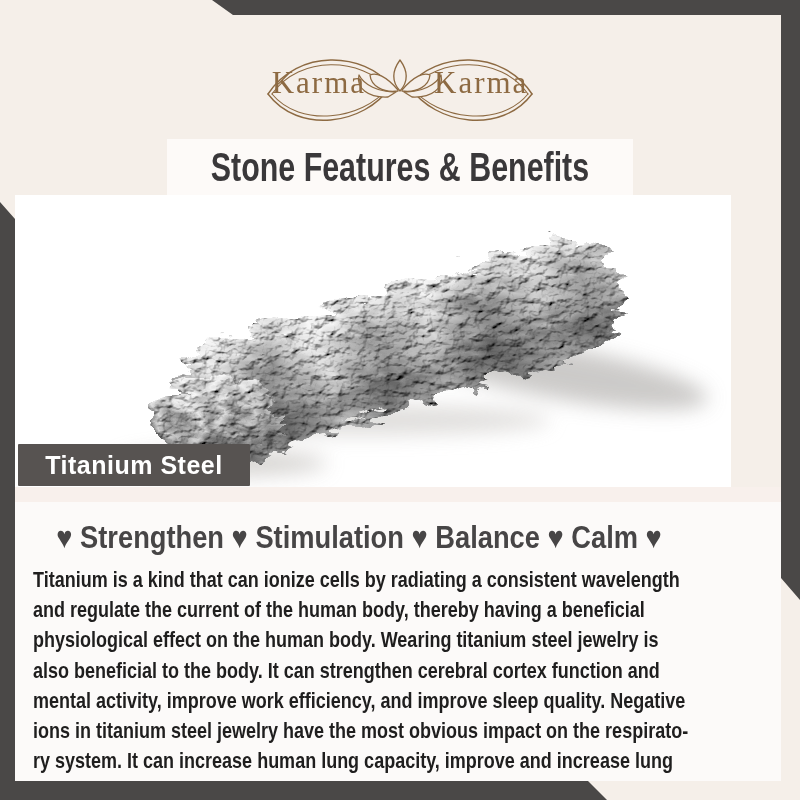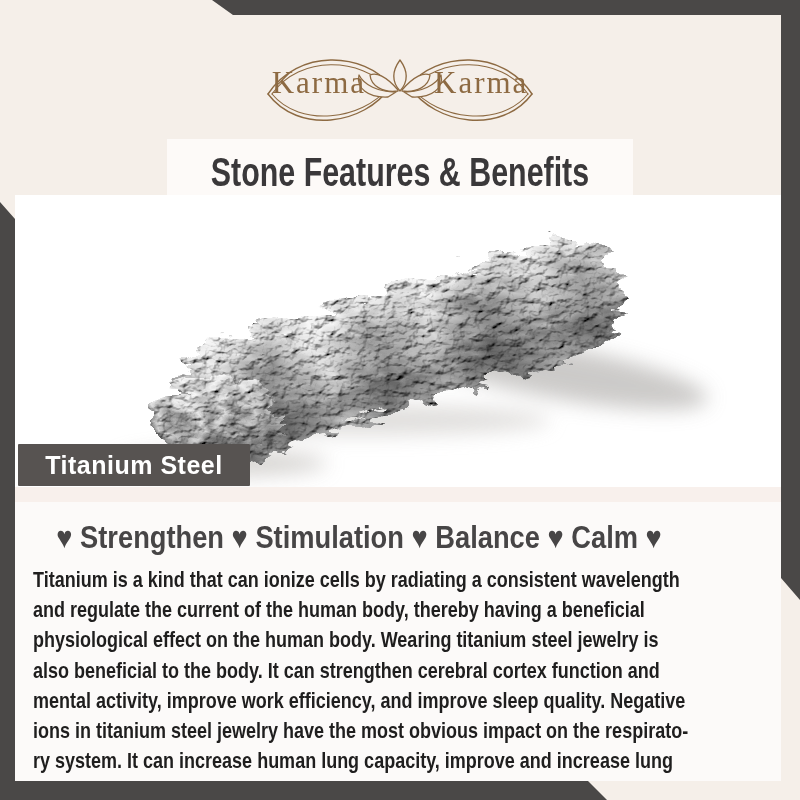--- a/index.html
+++ b/index.html
@@ -6,25 +6,25 @@
   .canvas{position:relative;width:800px;height:800px;overflow:hidden;background:#f5efe9;font-family:"Liberation Sans",sans-serif;}
 
   
   .logo-area{position:absolute;left:0;top:0;width:800px;height:135px;}
   .swash-svg{position:absolute;left:250px;top:42px;width:300px;height:80px;}
   .logo-row{position:absolute;left:250px;top:60px;width:300px;height:46px;display:flex;align-items:center;justify-content:center;gap:10px;}
   .logo-word{font-family:"Liberation Serif",serif;font-size:31px;letter-spacing:2px;color:#8d6a42;}
   .lotus-spacer{width:48px;height:10px;}
 
   
-  .title-box{position:absolute;left:167px;top:139px;width:466px;height:56px;background:#fdfaf8;display:flex;align-items:flex-end;justify-content:center;}
+  .title-box{position:absolute;left:167px;top:139px;width:466px;height:56px;background:#fdfaf8;display:flex;align-items:center;justify-content:center;}
   .title-text{font-size:40px;font-weight:bold;color:#3a383a;white-space:nowrap;transform:scaleX(0.76);transform-origin:50% 50%;}
 
   
-  .photo-band{position:absolute;left:15px;top:195px;width:766px;height:292px;background:#ffffff;}
+  .photo-band{position:absolute;left:15px;top:195px;width:692px;height:292px;background:#ffffff;padding-left:24px;}
   .photo-svg{position:absolute;left:-15px;top:0;width:800px;height:292px;}
   .stone-label{position:absolute;left:3px;top:249px;width:232px;height:42px;background:#575351;display:flex;align-items:center;justify-content:center;border-radius:1px;}
   .stone-label-text{color:#ffffff;font-size:25px;font-weight:bold;letter-spacing:0.5px;}
 
   
   .pink-strip{position:absolute;left:15px;top:487px;width:766px;height:15px;background:#f8f0ec;}
   .text-card{position:absolute;left:15px;top:502px;width:766px;height:279px;background:#fcfaf9;}
   .benefits-heading{position:absolute;left:0;top:18px;width:766px;display:flex;}
   .benefits-heading span{font-size:31px;font-weight:bold;color:#474546;white-space:nowrap;transform:scaleX(0.88);transform-origin:50% 50%;}
   .paragraph{position:absolute;left:18px;top:63px;width:740px;}

